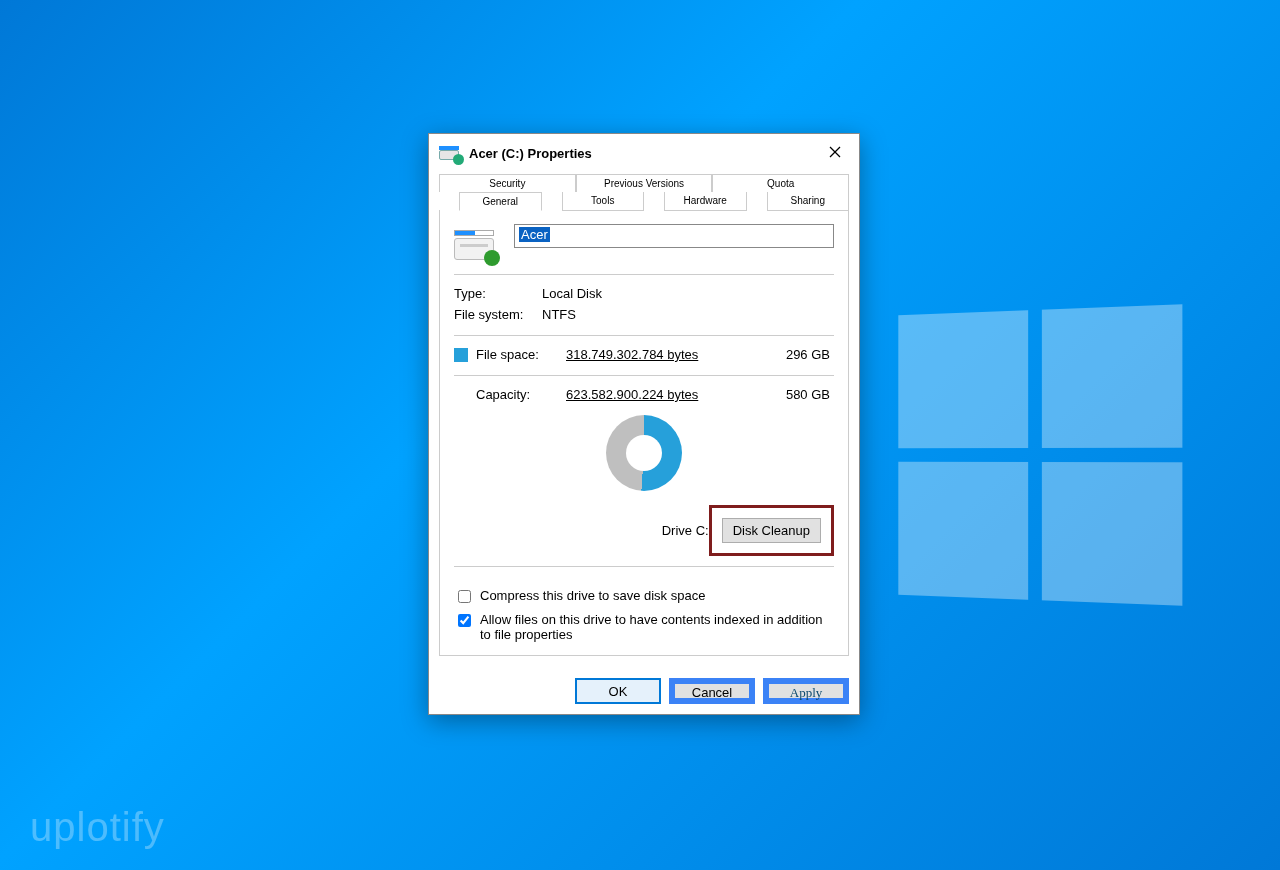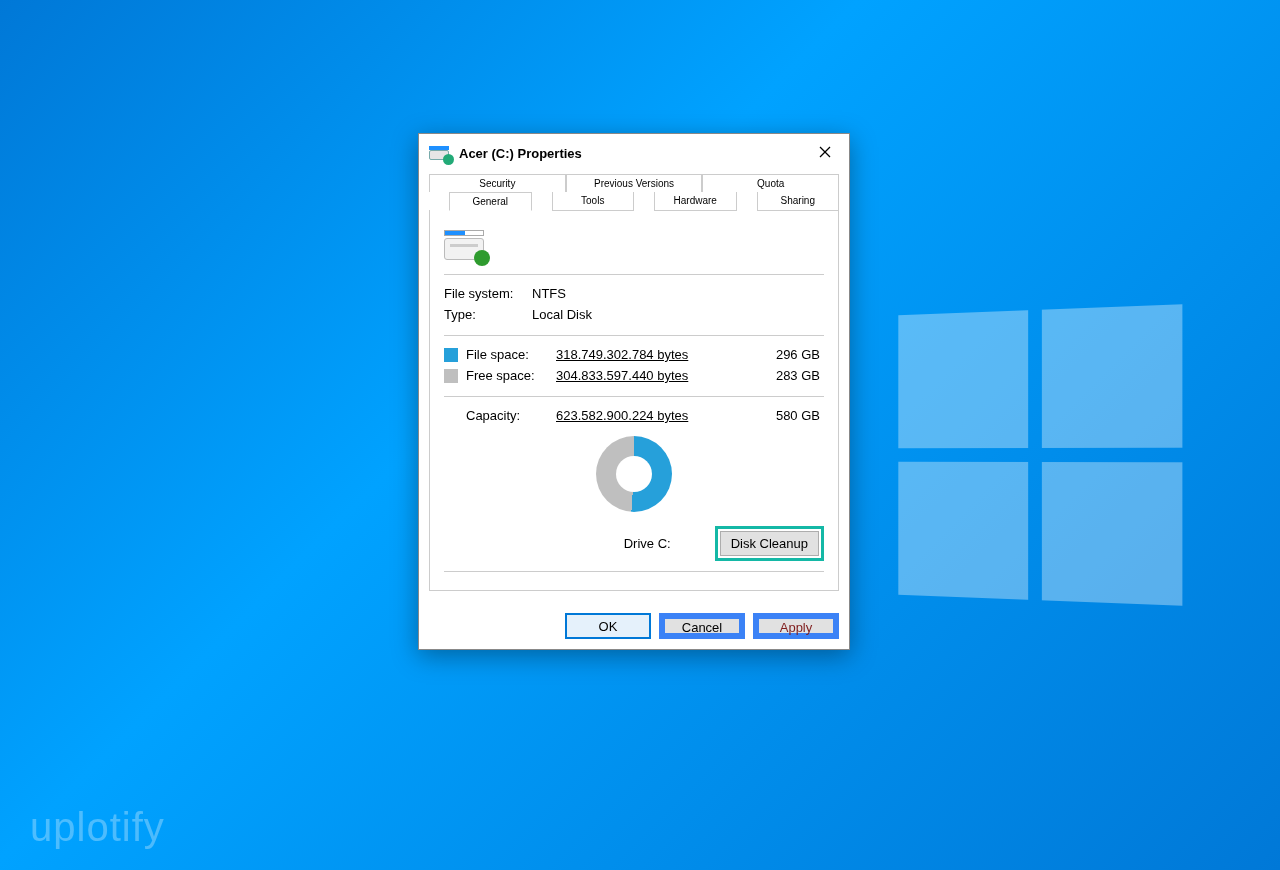--- a/index.html
+++ b/index.html
@@ -33,21 +33,21 @@
     left: 30px;
     bottom: 20px;
     font-size: 40px;
     font-weight: 300;
     color: rgba(255,255,255,0.3);
     letter-spacing: 1px;
   }
   
   .dialog {
     position: absolute;
-    left: 418px;
+    left: 428px;
     top: 133px;
     width: 432px;
     background: #ffffff;
     border: 1px solid #888;
     box-shadow: 0 6px 24px rgba(0,0,0,0.35);
     color: #000;
   }
   .titlebar {
     display: flex;
     align-items: center;
@@ -149,39 +149,38 @@
   }
   .drive-label-row .dl { flex:1; text-align:right; padding-left:60px;}
   .cleanup-btn {
     border:1px solid #adadad;
     background:#e1e1e1;
     padding:4px 10px;
     cursor:pointer;
     font:inherit;
   }
   .highlight-red {
-    border:3px solid #14b8a6;
-    padding:2px;
+    border:3px solid #7f1d1d;
+    padding:10px;
     display:inline-block;
-    margin-left:44px;
   }
   .checks { margin-top:18px;}
   .chk { display:flex; align-items:flex-start; gap:6px; padding:3px 0; font-size:13px;}
   .chk input { margin-top:2px;}
   
   .btnrow { display:flex; justify-content:flex-end; gap:8px; padding:12px 10px 10px 10px;margin-left:48px;}
   .btn {
     min-width:86px; height:26px;
     border:6px solid #3b82f6;
     background:#e1e1e1;
     font:inherit;
     cursor:pointer;
   }
   .btn.default { border:2px solid #0078d7; background:#e5f1fb;}
-  .btn.disabled { color:#7f1d1d; cursor:default;}
+  .btn.disabled { color:#0c4a6e; cursor:default;font-family:Liberation Serif, serif;}
 </style>
 </head>
 <body>
 
 <div class="winlogo">
   <div></div>
     <div></div>
     <div></div>
     <div></div>
 </div>
@@ -222,46 +221,43 @@
       <div class="panel">
 
         <div class="drive-row">
           <span class="drive-icon">
             <span class="bar2"></span>
               <span class="barfill"></span>
             <span class="body"></span>
               <span class="slot"></span>
               <span class="led"></span>
           </span>
+          <div class="name-input">
+            <span class="sel">Acer</span>
+          </div>
         </div>
 
         <hr class="sep">
 
+        <div class="kv">
+          <span class="k">Type:</span>
+          <span>Local Disk</span>
+        </div>
         <div class="kv">
           <span class="k">File system:</span>
           <span>NTFS</span>
-        </div>
-        <div class="kv">
-          <span class="k">Type:</span>
-          <span>Local Disk</span>
         </div>
 
         <hr class="sep">
 
         <div class="space">
           <span class="swatch sw-used"></span>
           <span class="lbl">File space:</span>
           <span class="bytes">318.749.302.784 bytes</span>
           <span class="human">296 GB</span>
-        </div>
-        <div class="space">
-          <span class="swatch sw-free"></span>
-          <span class="lbl">Free space:</span>
-          <span class="bytes">304.833.597.440 bytes</span>
-          <span class="human">283 GB</span>
         </div>
 
         <hr class="sep">
 
         <div class="space">
           <span style="width:22px;"></span>
           <span class="lbl">Capacity:</span>
           <span class="bytes">623.582.900.224 bytes</span>
           <span class="human">580 GB</span>
         </div>
@@ -271,20 +267,30 @@
           <div class="drive-label-row">
             <span class="dl">Drive C:</span>
             <span class="highlight-red">
               <button class="cleanup-btn">Disk Cleanup</button>
             </span>
           </div>
         </div>
 
         <hr class="sep">
 
+        <div class="checks">
+          <label class="chk">
+            <input type="checkbox" style="">
+            <span>Compress this drive to save disk space</span>
+          </label>
+          <label class="chk">
+            <input type="checkbox" checked="" style="">
+            <span>Allow files on this drive to have contents indexed in addition to file properties</span>
+          </label>
+        </div>
 
       </div>
     </div>
   </div>
 
   <div class="btnrow">
     <button class="btn default">OK</button>
     <button class="btn">Cancel</button>
     <button class="btn disabled">Apply</button>
   </div>

